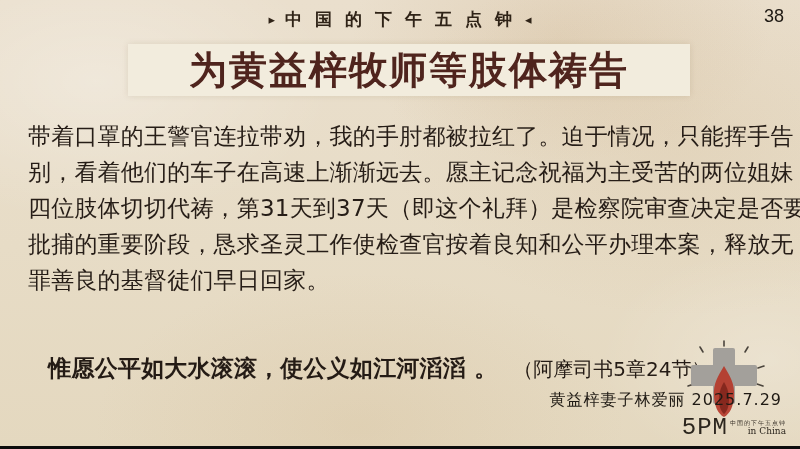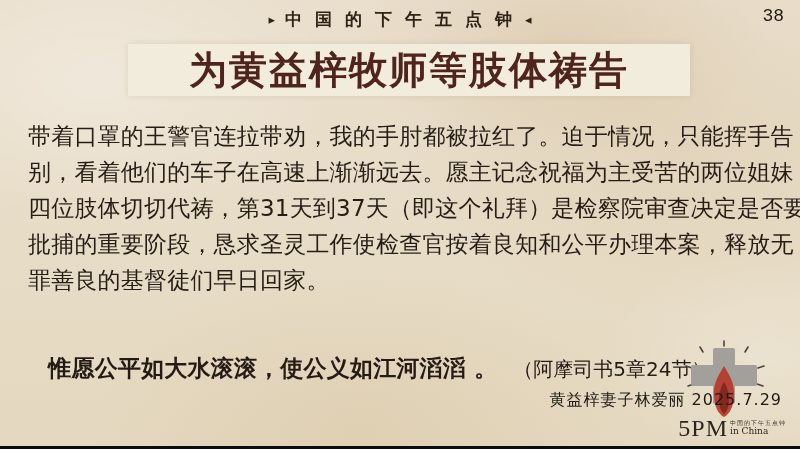--- a/index.html
+++ b/index.html
@@ -15,21 +15,21 @@
       radial-gradient(ellipse 240px 160px at 96% 80%, rgba(255,255,255,.22), transparent 70%),
       linear-gradient(180deg,#eadfcd 0%,#e7dcc6 55%,#e4d8bf 100%);
   }
   
   .topbar{position:absolute;top:8px;left:0;width:100%;text-align:center;
     font-family:Liberation Sans, sans-serif;color:#2f2317;}
   .topbar .htitle{font-size:17px;letter-spacing:13px;font-weight:600;vertical-align:middle;}
   .topbar .arrow{font-size:13px;color:#2f2317;vertical-align:middle;letter-spacing:0;}
   .topbar .arrow.left{margin-right:10px;}
   .pagenum{position:absolute;top:6px;right:16px;
-    font-family:Liberation Mono, monospace;
+    font-family:Liberation Sans, sans-serif;
     font-size:18px;color:#1d1812;}
   
   .band{position:absolute;top:44px;left:128px;width:562px;height:52px;
     background:#f2ecdd;box-shadow:0 0 6px rgba(120,95,60,.15);
     display:flex;align-items:center;justify-content:center;}
   .band .title{font-size:38px;font-weight:bold;letter-spacing:2px;color:#4f241d;
     font-family:Liberation Mono, monospace;}
   
   .bodytext{position:absolute;top:118px;left:28px;width:760px;color:#261d17;}
   .bodytext .line{font-size:23px;line-height:36px;white-space:pre;letter-spacing:0.2px;}
@@ -38,26 +38,26 @@
   .verse .bold{font-size:23px;font-weight:bold;letter-spacing:0.2px;}
   .verse .ref{font-size:20px;margin-left:16px;font-weight:normal;}
   
   .signature{position:absolute;top:390px;right:18px;font-size:16px;color:#1f1a14;
     letter-spacing:1px;z-index:3;}
   
   .crosswrap{position:absolute;top:338px;right:26px;width:96px;height:80px;z-index:1;}
   
   .logo5pm{position:absolute;top:416px;right:14px;z-index:3;display:flex;align-items:flex-start;
     color:#2c261e;}
-  .logo5pm .brand{font-family:Liberation Serif, serif;font-size:24px;
+  .logo5pm .brand{font-family:Liberation Mono, monospace;font-size:24px;
     line-height:24px;letter-spacing:1px;}
   .logo5pm .tags{display:flex;flex-direction:column;margin-left:2px;margin-top:3px;}
   .logo5pm .tag-cn{font-size:6px;letter-spacing:1px;line-height:7px;color:#3a332a;}
   .logo5pm .tag-en{font-family:"DejaVu Serif","Liberation Serif",serif;font-size:9px;
-    line-height:10px;color:#2c261e;}
+    line-height:10px;color:#2c261e;text-align:right;}
   
   .bottombar{position:absolute;left:0;bottom:0;width:100%;height:3px;background:#0c0c0c;}
 </style>
 </head>
 <body>
 
 <div class="slide">
 
   <div class="topbar">
     <span class="arrow left">▸</span><span class="htitle">中国的下午五点钟</span><span class="arrow">◂</span>

